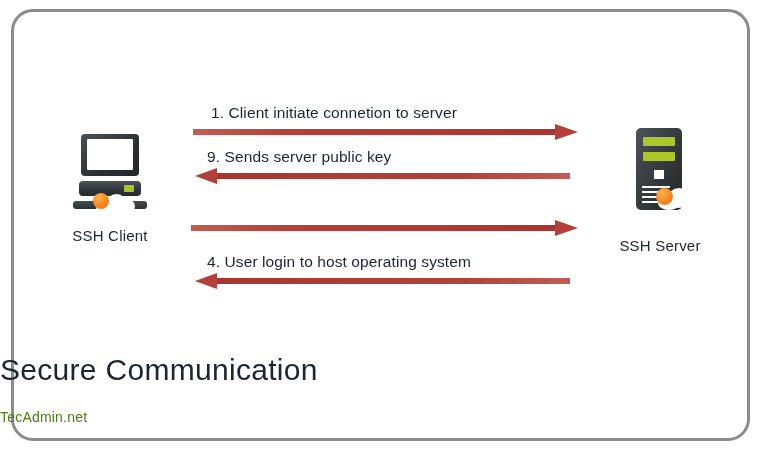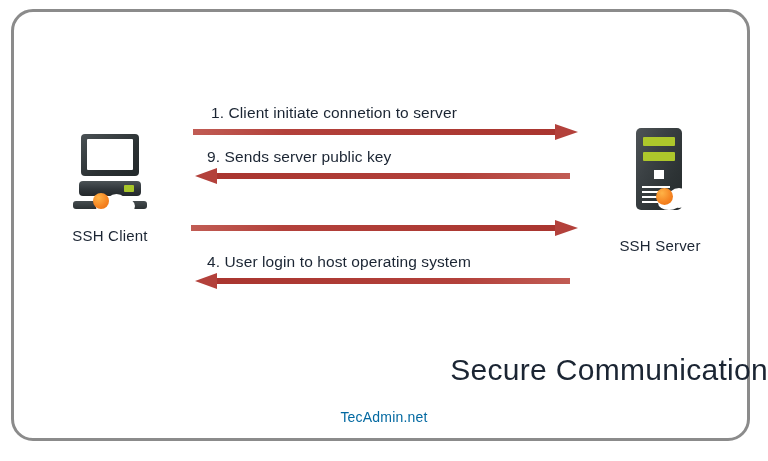--- a/index.html
+++ b/index.html
@@ -198,33 +198,32 @@
     left: 0;
     top: 0;
     display: block;
   }
   
   .title {
     position: absolute;
     left: 0;
     right: 0;
     top: 353px;
-    text-align: right;
+    text-align: left;
     font-size: 30px;
     color: #1b2533;
     letter-spacing: 0.3px;
   }
   .footer {
     position: absolute;
     left: 0;
     right: 0;
     top: 409px;
-    text-align: center;
     font-size: 14px;
-    color: #0369a1;
+    color: #4d7c0f;
     letter-spacing: 0.2px;
   }
 </style>
 </head>
 <body>
 
 <div id="canvas">
 
   <div class="frame"></div>
 

